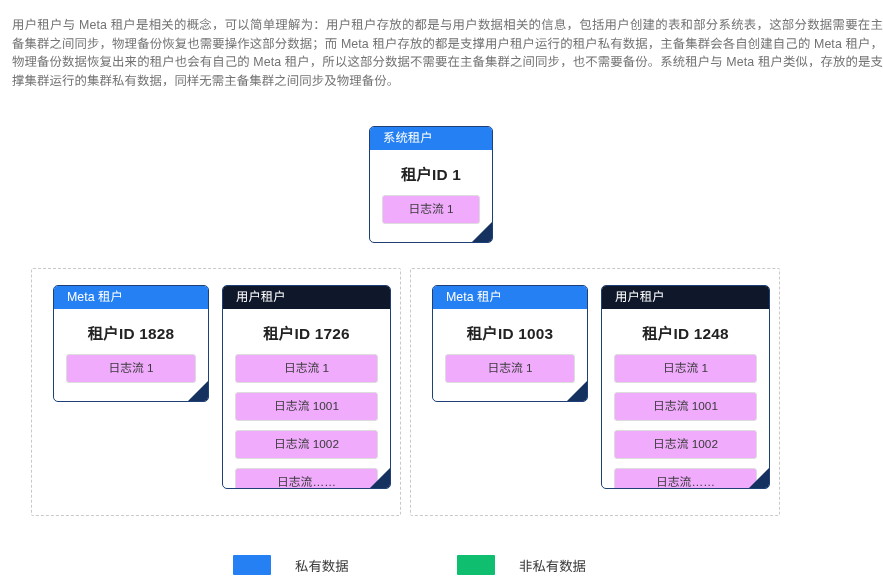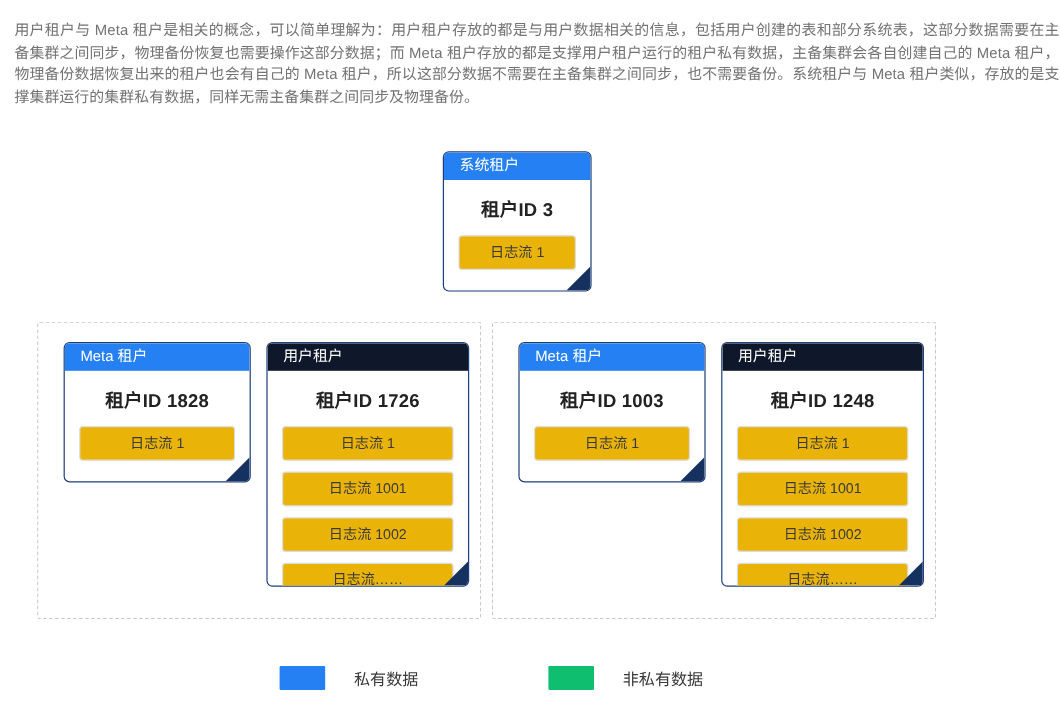--- a/index.html
+++ b/index.html
@@ -55,21 +55,21 @@
     font-size:15.4px;
     font-weight:bold;
     color:#222222;
     margin:3px 0 11px 0;
     letter-spacing:0.2px;
     white-space:nowrap;
   }
   .stream{
     border:1px solid #dcdcdc;
     border-radius:3px;
-    background:#eab308;
+    background:#f0abfc;
     text-align:center;
     font-size:11.8px;
     color:#3a3a3a;
     height:27px;
     line-height:26px;
     margin-bottom:9px;
     white-space:nowrap;
   }
   .stream:last-child{margin-bottom:0;}
 
@@ -129,21 +129,21 @@
   }
 </style>
 </head>
 <body>
 
 <p id="intro-paragraph">用户租户与 Meta 租户是相关的概念，可以简单理解为：用户租户存放的都是与用户数据相关的信息，包括用户创建的表和部分系统表，这部分数据需要在主备集群之间同步，物理备份恢复也需要操作这部分数据；而 Meta 租户存放的都是支撑用户租户运行的租户私有数据，主备集群会各自创建自己的 Meta 租户，物理备份数据恢复出来的租户也会有自己的 Meta 租户，所以这部分数据不需要在主备集群之间同步，也不需要备份。系统租户与 Meta 租户类似，存放的是支撑集群运行的集群私有数据，同样无需主备集群之间同步及物理备份。</p>
 
 <div class="card" id="card-system">
   <div class="card-header blue">系统租户</div>
   <div class="card-body">
-    <div class="card-title">租户ID 3</div>
+    <div class="card-title">租户ID 1</div>
     <div class="stream">日志流 1</div>
   </div>
   <span class="fold"></span>
 </div>
 
 <div class="group" id="group-left"></div>
 
 <div class="card" id="card-meta-1001">
   <div class="card-header blue">Meta 租户</div>
   <div class="card-body">

